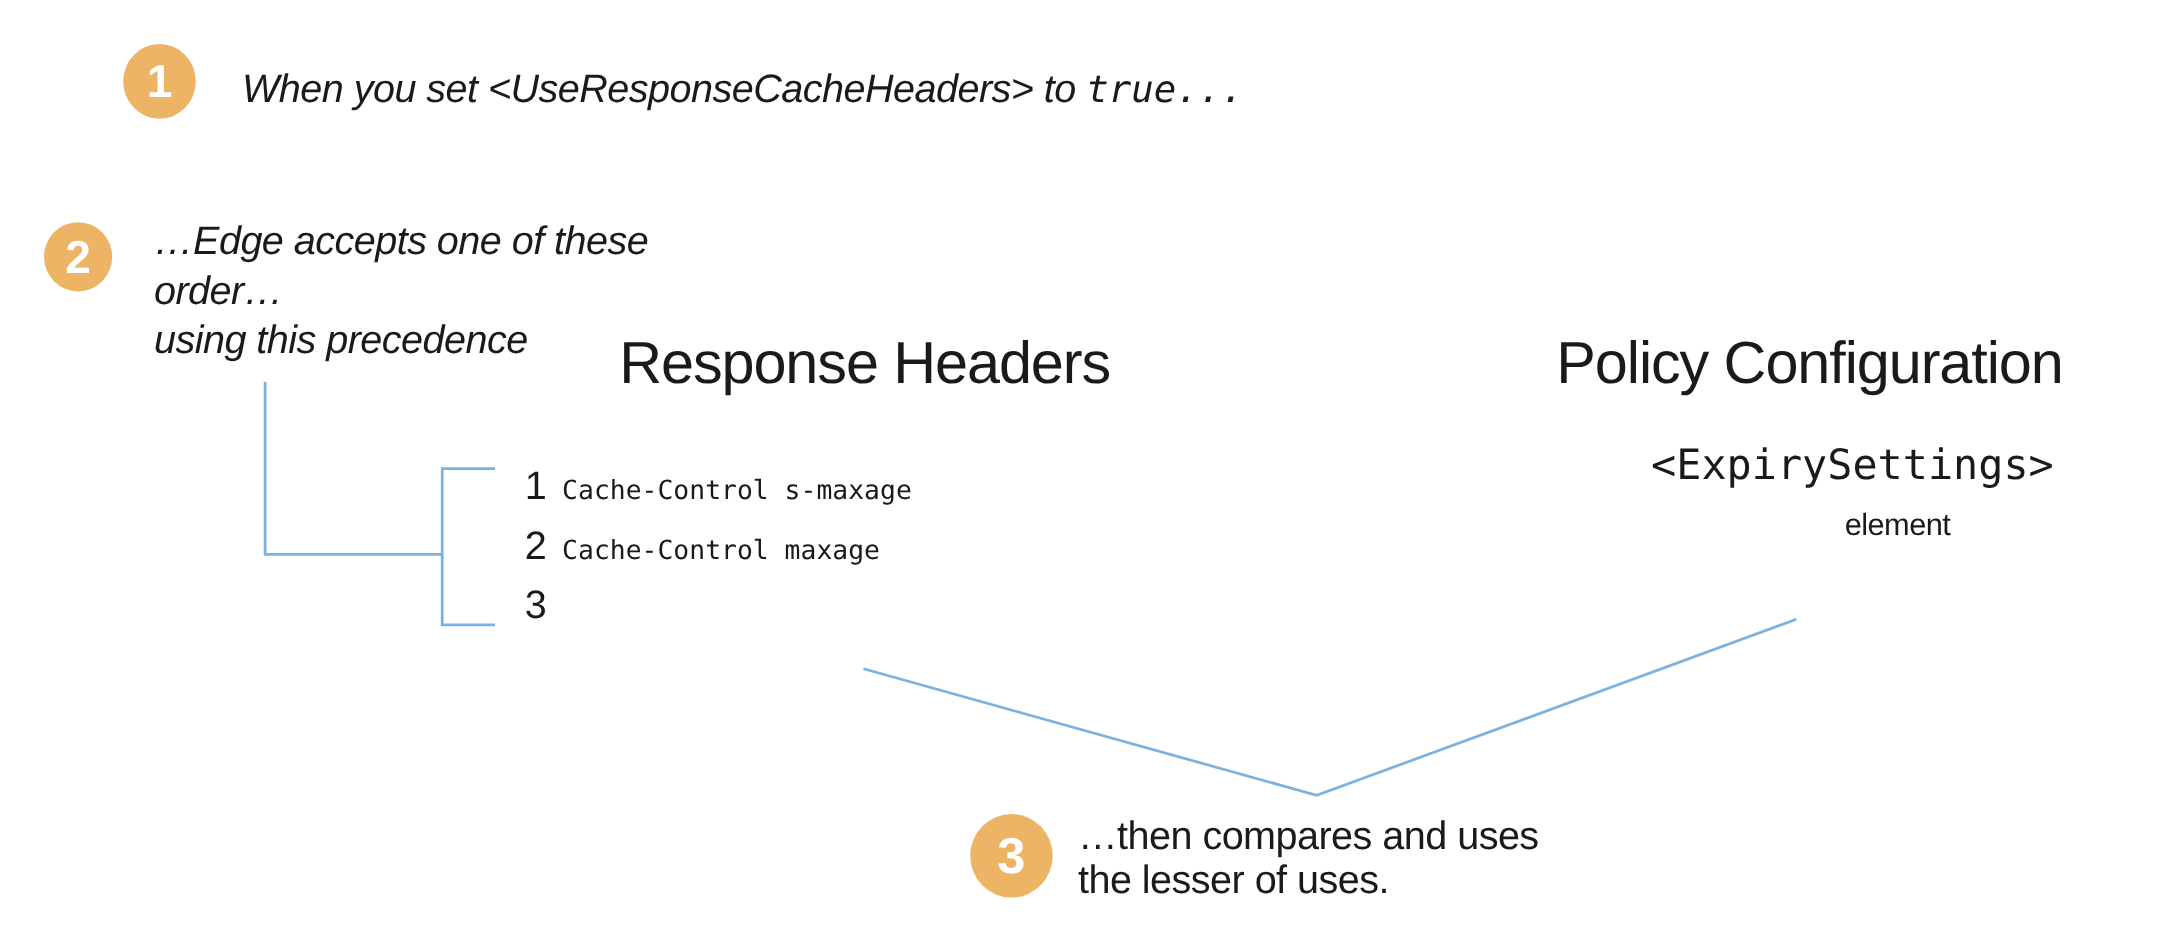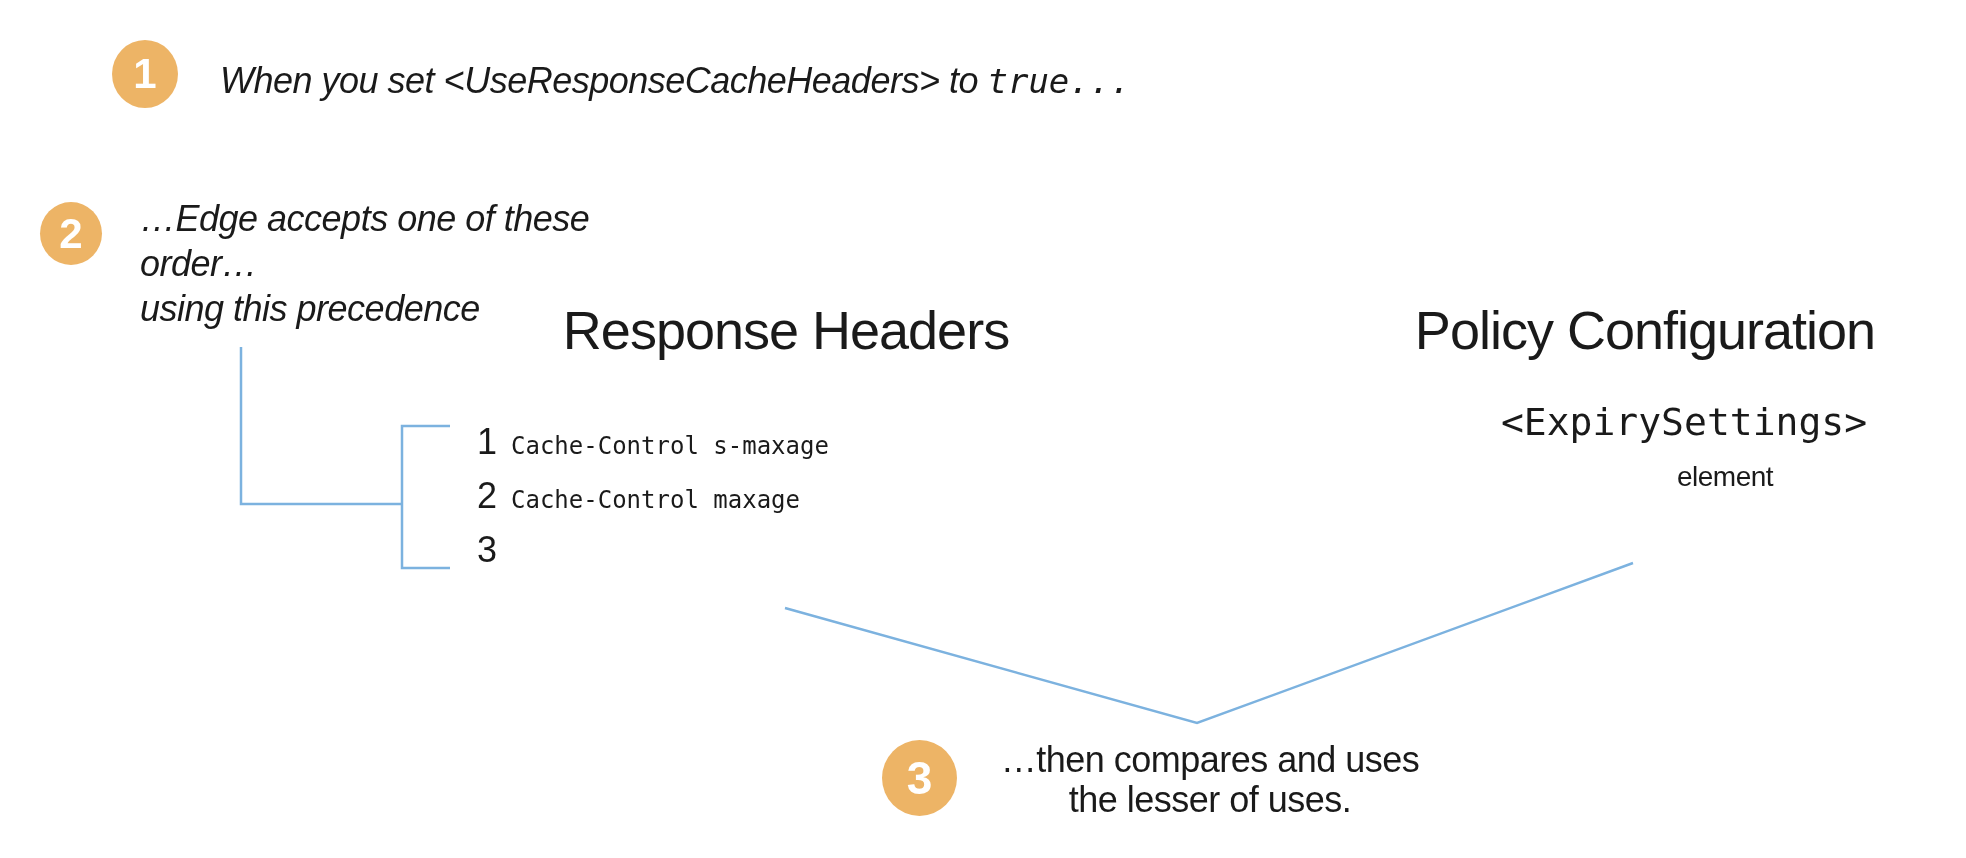--- a/index.html
+++ b/index.html
@@ -96,21 +96,20 @@
     font-size: 28px;
     letter-spacing: -0.5px;
     line-height: 1.2;
     margin-left: 40px;
   }
   .step3-text {
     position: absolute;
     left: 980px;
     top: 740px;
     width: 460px;
-    text-align: center;
     font-size: 36px;
     letter-spacing: -0.5px;
     line-height: 40px;
     white-space: nowrap;
   }
 </style>
 </head>
 <body>
 
 <div class="canvas">

